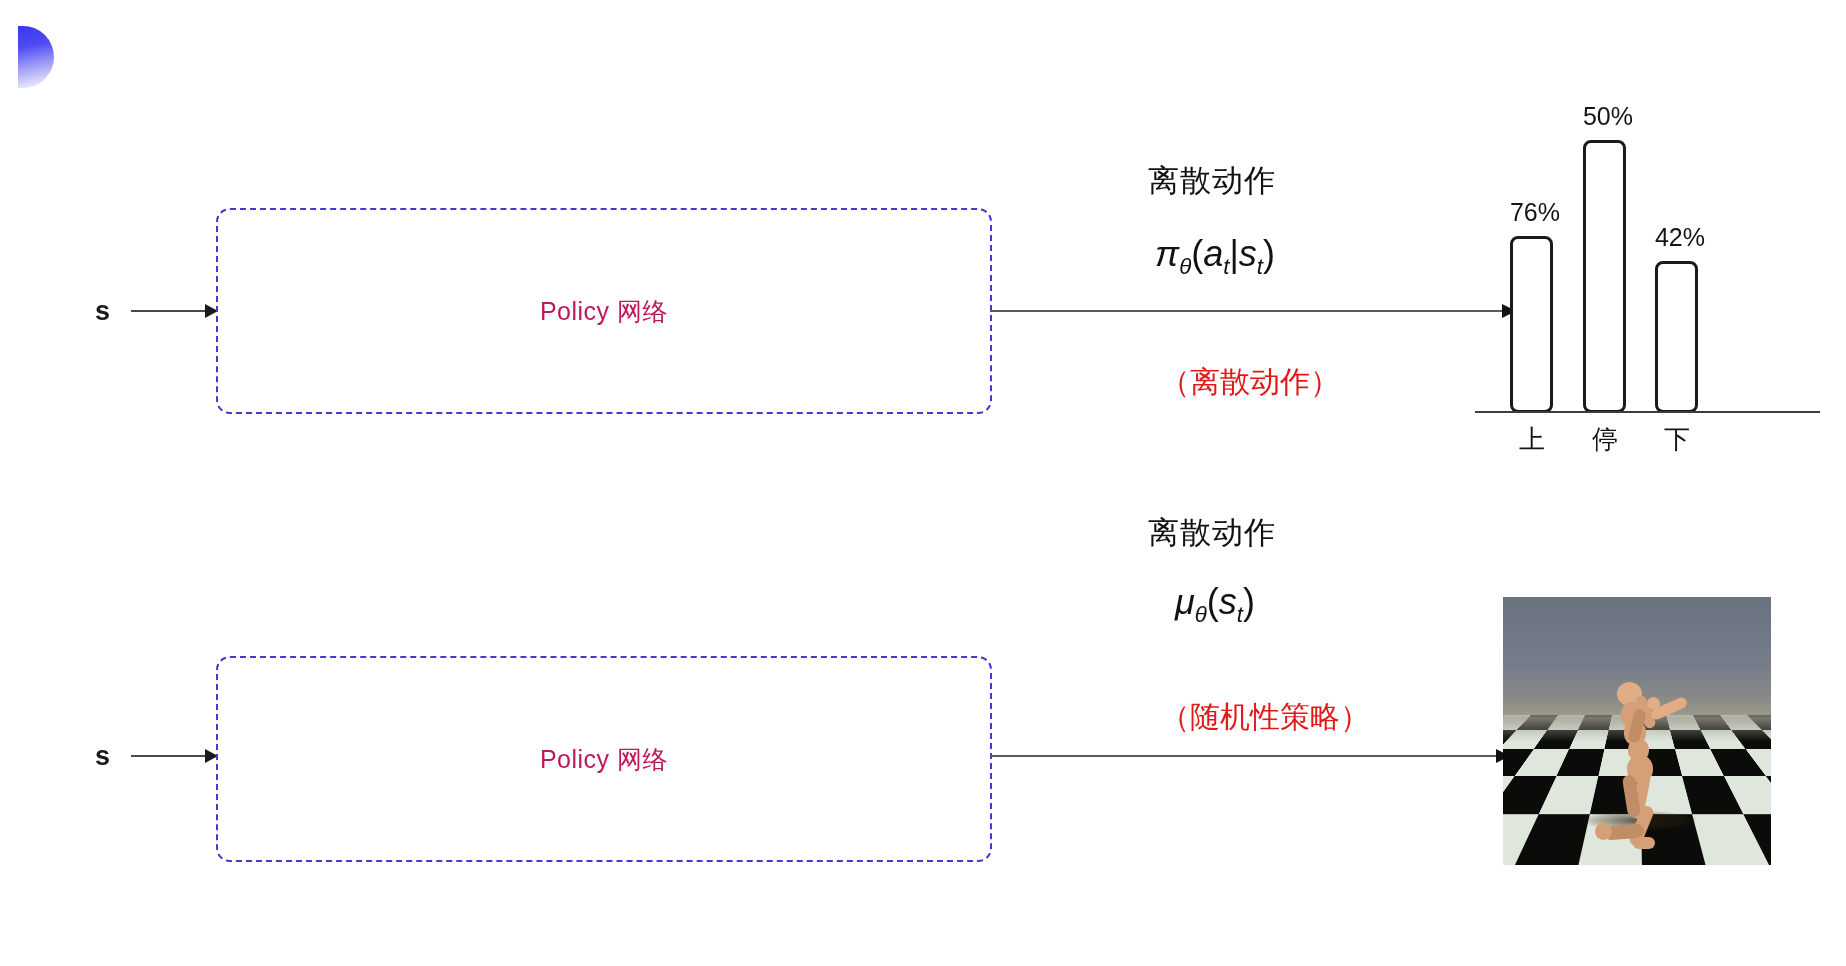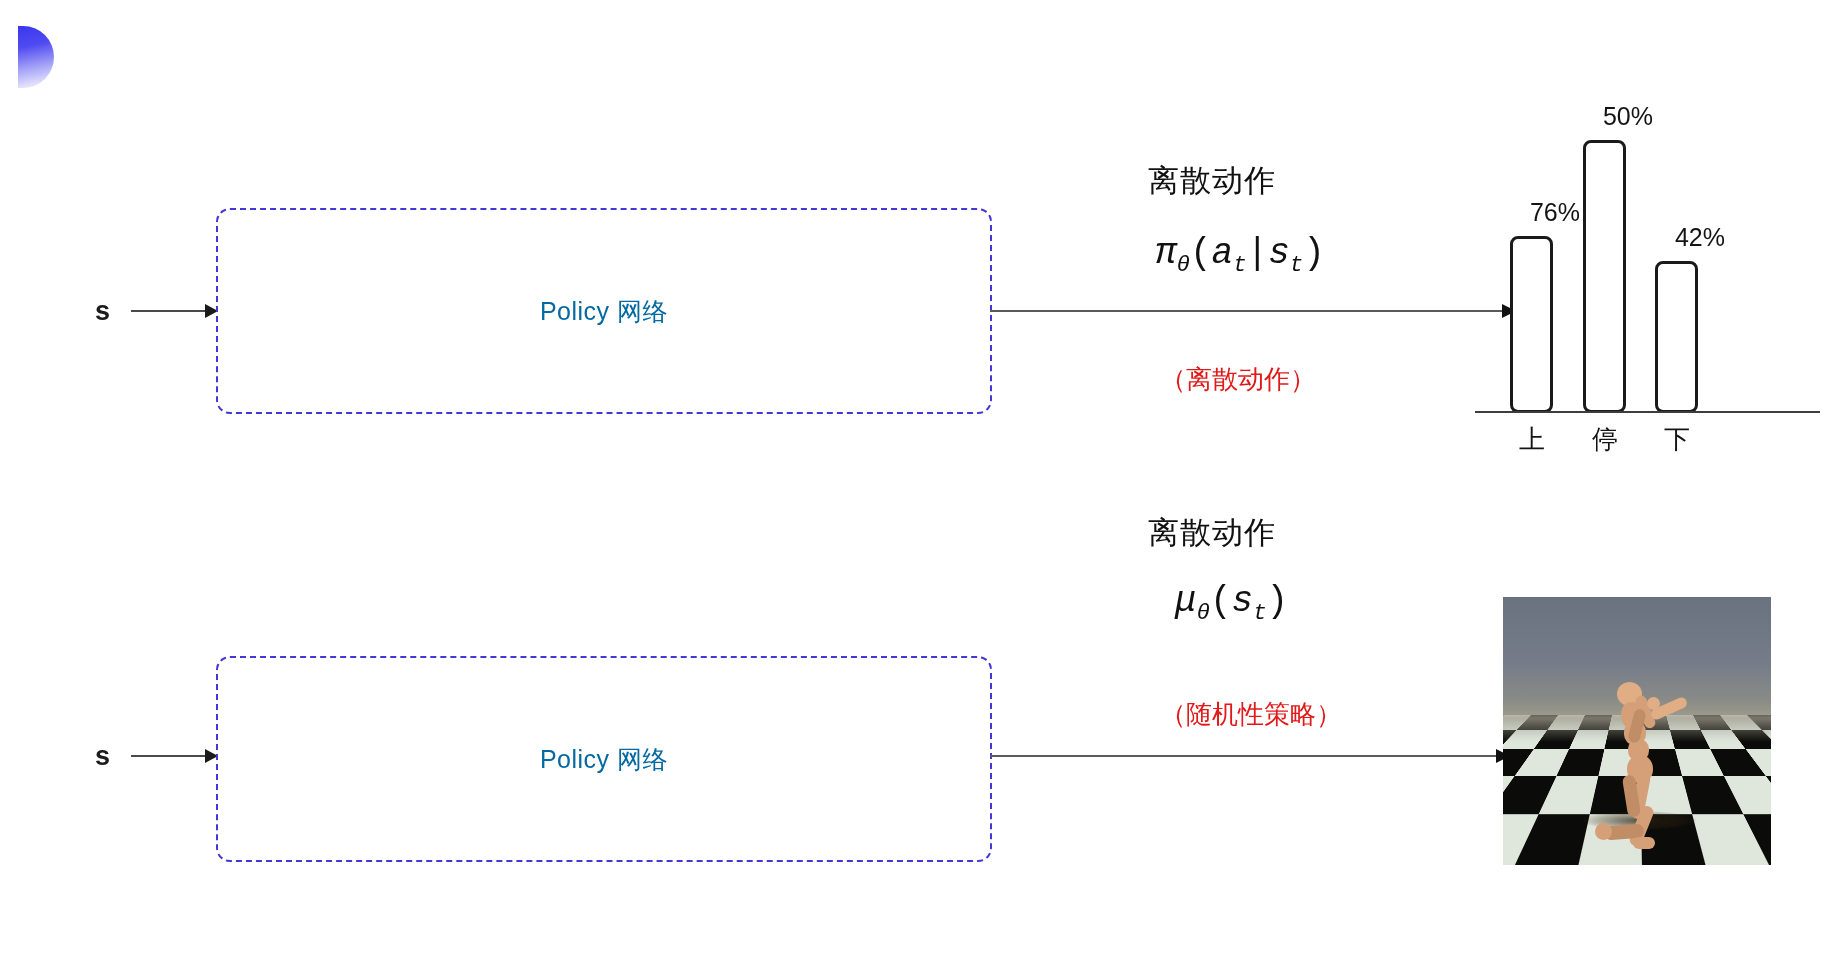--- a/index.html
+++ b/index.html
@@ -44,21 +44,21 @@
 
   
   .policy-box{
     position:absolute;
     border:2.5px dashed #4338d6;
     border-radius:14px;
     background:transparent;
     display:flex;align-items:center;justify-content:center;
   }
   .policy-label{
-    font-size:25px;color:#0369a1;letter-spacing:.5px;
+    font-size:25px;color:#be185d;letter-spacing:.5px;
     font-family:"Liberation Sans","DejaVu Sans",sans-serif;
   }
 
   
   .out-arrow{position:absolute;height:14px;}
   .out-arrow .shaft{
     position:absolute;left:0;top:6px;height:2px;background:#5a5a5a;
   }
   .out-arrow .head{
     position:absolute;top:0;width:0;height:0;
@@ -67,42 +67,42 @@
   }
 
   
   .annot{position:absolute;text-align:left;}
   .annot-title{
     font-size:31px;color:#111;white-space:nowrap;letter-spacing:1px;
     font-family:"Liberation Sans","DejaVu Sans",sans-serif;
   }
   .annot-formula{
     font-size:36px;color:#111;white-space:nowrap;
-    font-family:Liberation Mono, monospace;font-style:italic;
+    font-family:Liberation Sans, sans-serif;font-style:italic;
   }
   .annot-formula .sub{
     font-size:0.62em;vertical-align:sub;font-style:italic;
   }
   .annot-formula .paren{font-style:normal;}
   .annot-red{
-    font-size:26px;color:#e11919;white-space:nowrap;letter-spacing:0px;
+    font-size:30px;color:#e11919;white-space:nowrap;letter-spacing:0px;
     font-family:Liberation Serif, serif;
   }
 
   
   #bar-chart{position:absolute;}
   .bar{
     position:absolute;
     border:3px solid #1a1a1a;
     border-radius:8px;
     background:#ffffff;
     box-sizing:border-box;
   }
   .bar-value{
-    position:absolute;font-size:25px;color:#141414;text-align:right;
+    position:absolute;font-size:25px;color:#141414;text-align:center;
     font-family:"Liberation Sans","DejaVu Sans",sans-serif;
   }
   .bar-cat{
     position:absolute;font-size:26px;color:#141414;text-align:center;
     font-family:"Liberation Sans","DejaVu Sans",sans-serif;
   }
   #chart-axis{
     position:absolute;height:2px;background:#3d3d3d;
   }
 

